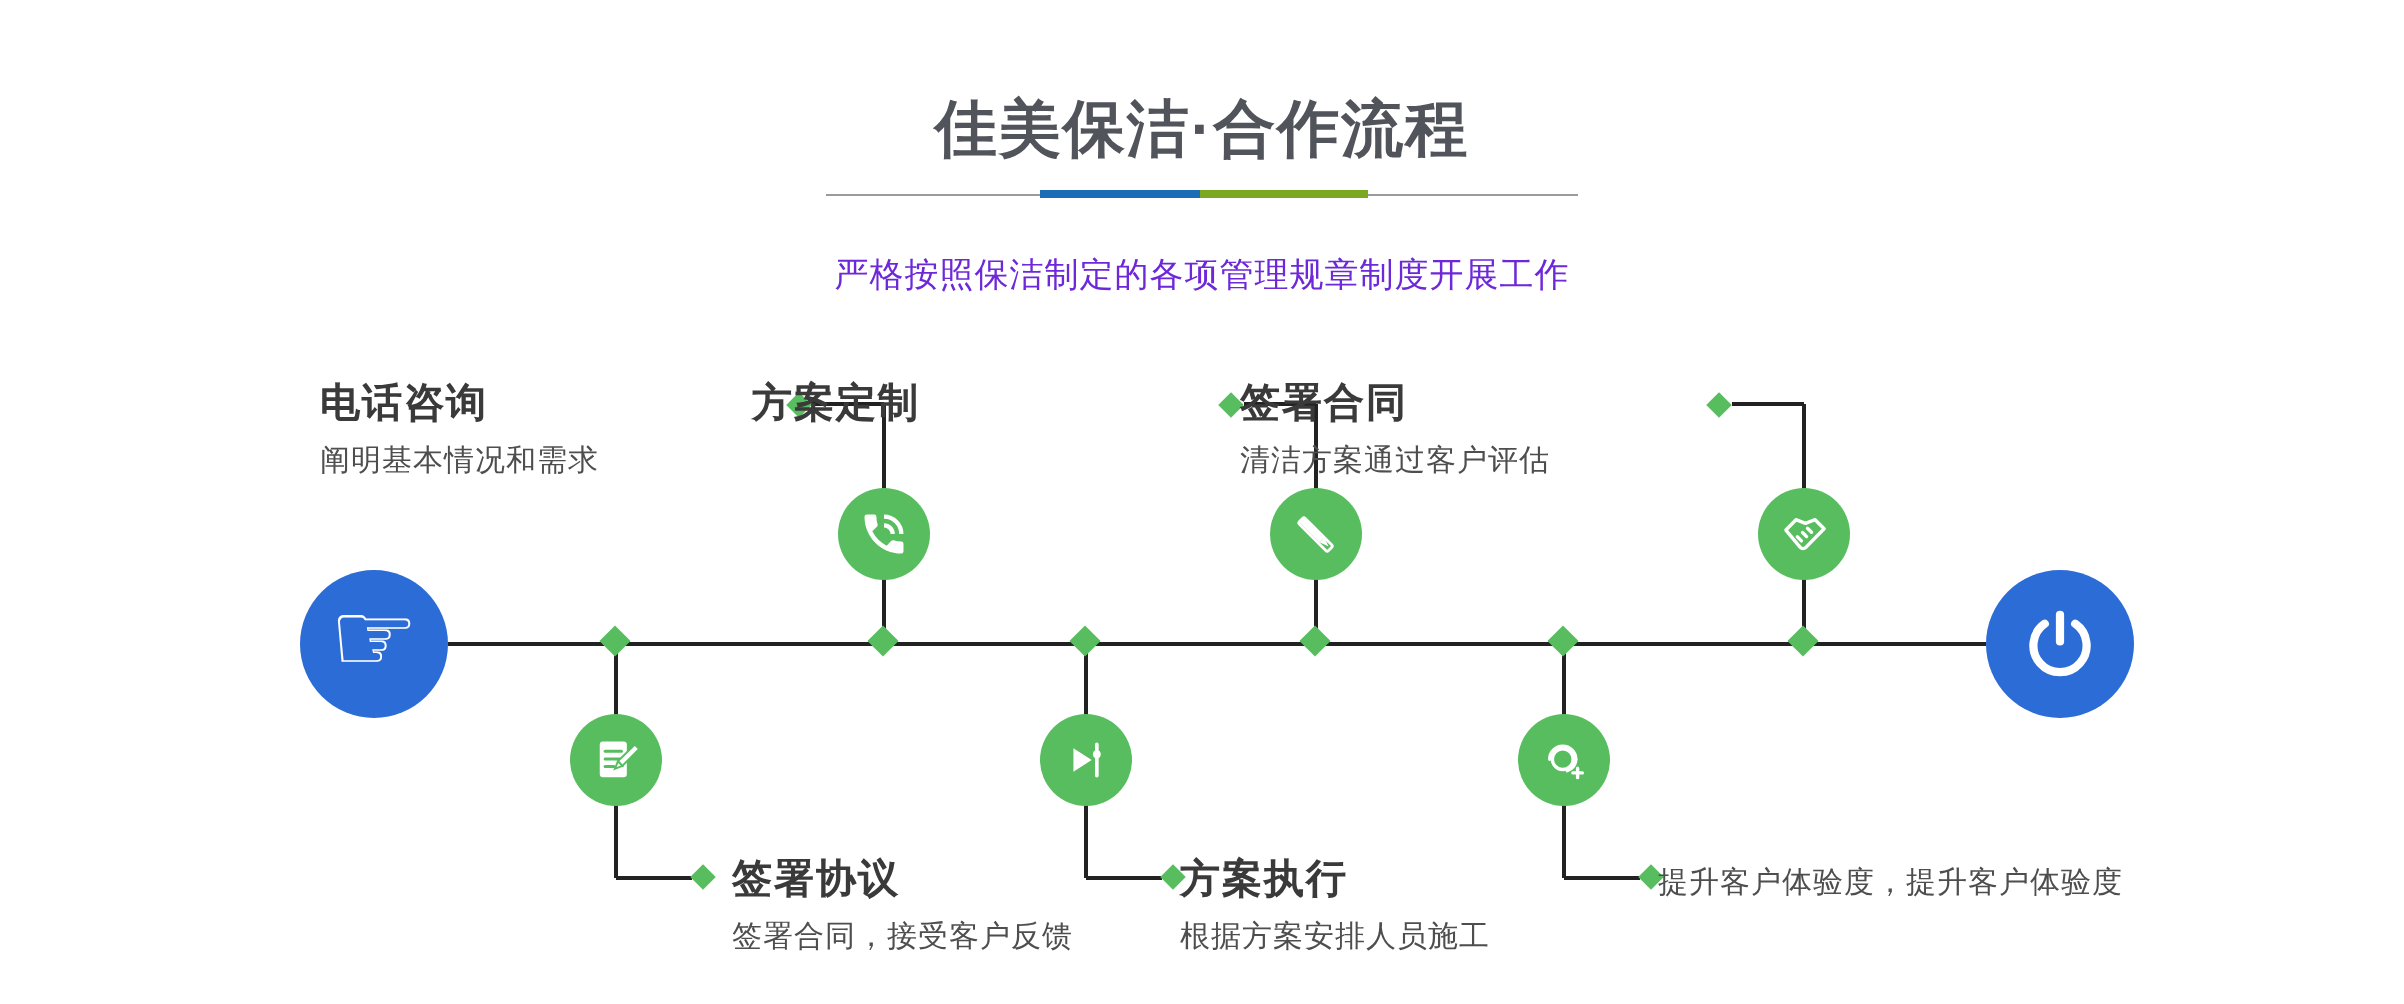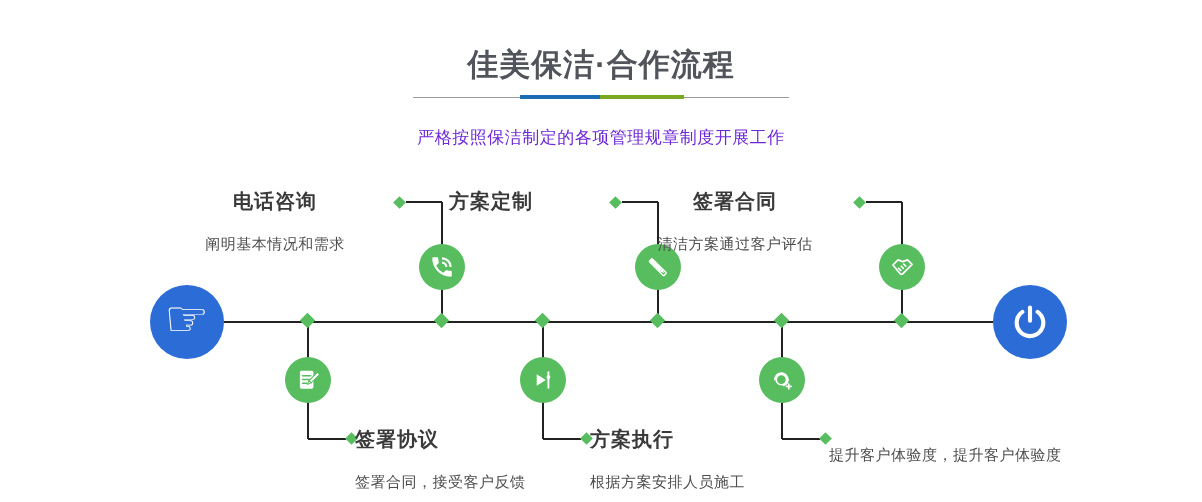--- a/index.html
+++ b/index.html
@@ -70,27 +70,27 @@
     position:absolute; width:74px; height:74px; border-radius:50%; top:285px;
     background:#2c6cd6; display:flex; align-items:center; justify-content:center;
   }
   .endpoint.left  { left:150px; }
   .endpoint.right { left:993px; }
   .hand-glyph { color:#fff; font-size:50px; line-height:1; transform:translateY(-3px); }
 
   
   .label { position:absolute; }
   .label .step-title { font-size:20px; font-weight:600; color:#3a3a3a; letter-spacing:1px; }
-  .label .step-desc  { font-size:15px; color:#4e4e4e; margin-top:20px; letter-spacing:0.5px; }
-  .label.top { width:230px; text-align:center; top:188px; }
+  .label .step-desc  { font-size:15px; color:#4e4e4e; margin-top:6px; letter-spacing:0.5px; }
+  .label.top { width:230px; text-align:left; top:188px; }
   .t1 .label { left:160px; }
   .t2 .label { left:376px; }
   .t3 .label { left:620px; }
   .label.bottom { width:260px; text-align:left; top:426px; }
-  .b1 .label { left:355px; }
+  .b1 .label { left:366px; }
   .b2 .label { left:590px; }
   .b3 .label { left:829px; }
 </style>
 </head>
 <body>
 
 <div class="canvas">
 
   <h1 class="page-title">佳美保洁·合作流程</h1>
   <div class="divider-line"></div>

